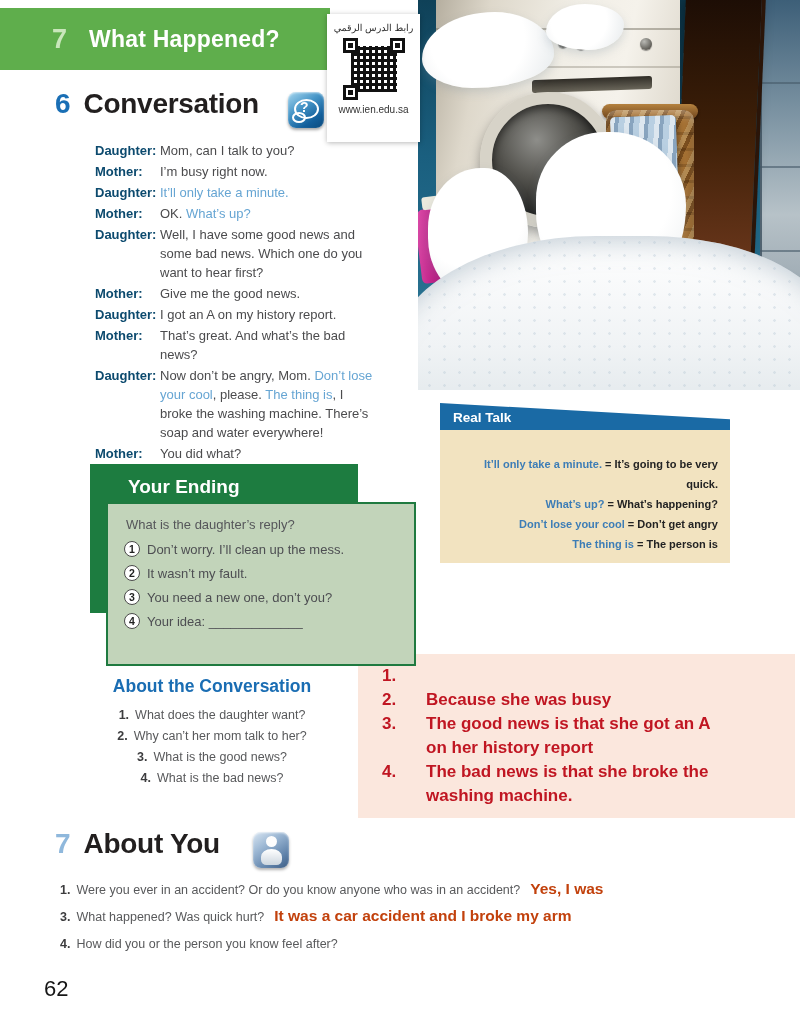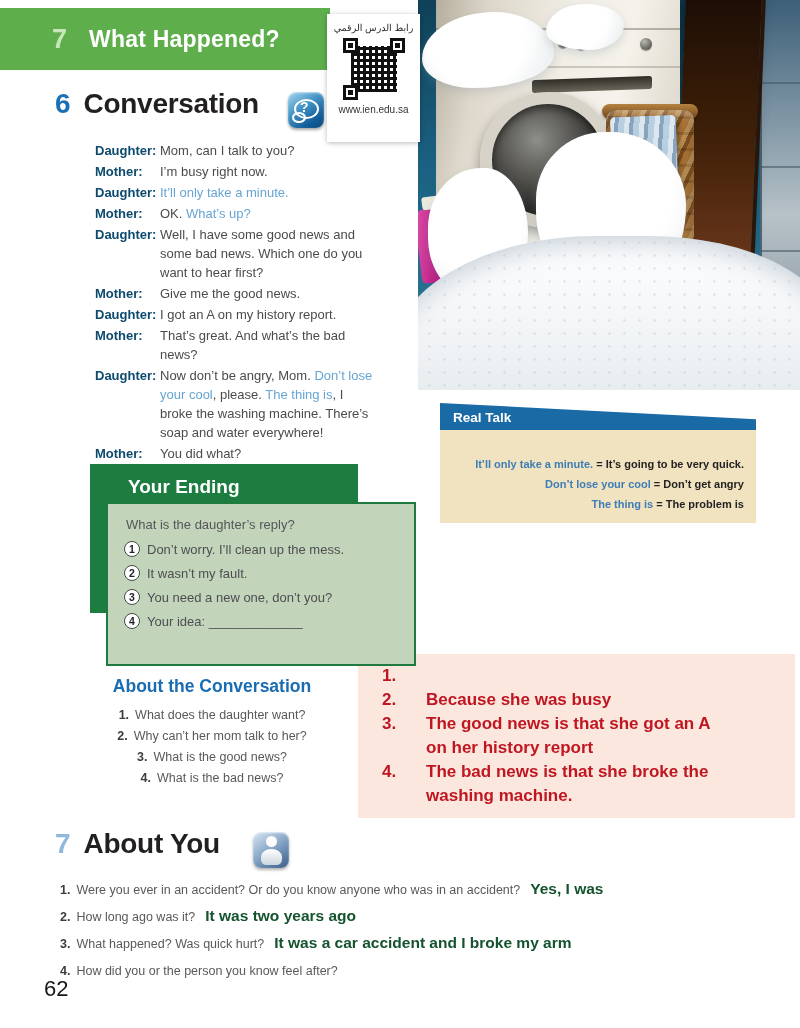--- a/index.html
+++ b/index.html
@@ -123,21 +123,21 @@
   .ye-title{padding:12px 0 0 38px;color:#fff;font-size:19px;font-weight:800;}
   .ye-inner{left:106px;top:502px;width:282px;height:147px;background:#c2d4ba;border:2px solid #1f7a40;
     padding:13px 8px 0 16px;box-sizing:content-box;z-index:2;}
   .ye-prompt{font-size:13px;color:#55565a;margin:0 0 9px 2px;}
   .ye-opt{display:flex;align-items:center;margin-bottom:8px;}
   .circle-num{flex:0 0 16px;height:16px;border:1.5px solid #4a4a4a;background:#fff;color:#222;
     font-size:10.5px;font-weight:700;border-radius:50%;display:flex;align-items:center;justify-content:center;box-sizing:border-box;}
   .ye-opt .opt-text{font-size:13px;color:#4d4e52;margin-left:7px;}
 
   
-  .real-talk{left:440px;top:403px;width:316px;}
+  .real-talk{left:440px;top:403px;width:290px;}
   .rt-band{height:27px;background:#1a6aa5;clip-path:polygon(0 0,100% 60%,100% 100%,0 100%);
     display:flex;align-items:center;padding-left:13px;box-sizing:border-box;}
   .rt-title{color:#fff;font-size:13.5px;font-weight:700;margin-top:2px;}
   .real-talk-body{background:#f2e3c0;padding:24px 12px 9px;font-size:11px;line-height:20px;text-align:right;}
   .real-talk-body .seg-b{color:#3d7db6;font-weight:700;}
   .real-talk-body .seg-k{color:#232323;font-weight:700;}
 
   
   .about-conv{left:62px;top:676px;width:300px;text-align:center;}
   .ac-title{font-size:17.5px;font-weight:800;color:#1a6db3;margin-bottom:11px;}
@@ -149,21 +149,21 @@
   .answers{left:358px;top:654px;width:437px;height:164px;background:#fbe7dd;
     padding:10px 0 0 24px;box-sizing:border-box;}
   .ans-row{display:flex;}
   .ans-num{flex:0 0 44px;font-size:17px;font-weight:700;color:#c01622;line-height:24px;}
   .ans-text{width:292px;font-size:17px;font-weight:700;color:#c01622;line-height:24px;}
 
   
   .ay-head{left:55px;top:828px;}
   .ay-qs{left:60px;top:880px;width:735px;}
   .ay-row{margin-bottom:9px;font-size:12.5px;}
-  .ay-ans{font-weight:700;font-size:15.5px;color:#14532d;margin-left:10px;}
+  .ay-ans{font-weight:700;font-size:15.5px;color:#c2410c;margin-left:10px;}
   .ay-final{left:118px;top:968px;font-weight:700;font-size:16px;color:#c01622;}
 
   .page-num{left:44px;top:976px;font-size:22px;color:#161616;}
 </style>
 </head>
 <body>
 
 <div class="page">
 
   <div class="abs band">
@@ -279,22 +279,23 @@
         <span class="opt-text">Your idea: _____________</span>
       </div>
   </div>
 
   <div class="abs real-talk">
     <div class="rt-band">
       <span class="rt-title">Real Talk</span>
     </div>
     <div class="real-talk-body">
       <div><span class="seg-b">It’ll only take a minute.</span><span class="seg-k"> = It’s going to be very quick.</span></div>
+      <div><span class="seg-b">What’s up?</span><span class="seg-k"> = What’s happening?</span></div>
       <div><span class="seg-b">Don’t lose your cool</span><span class="seg-k"> = Don’t get angry</span></div>
-      <div><span class="seg-b">The thing is</span><span class="seg-k"> = The problem is</span></div>
+      <div><span class="seg-b">The thing is</span><span class="seg-k"> = The person is</span></div>
     </div>
   </div>
 
   <div class="abs about-conv">
     <div class="ac-title">About the Conversation</div>
     <div class="q-row"><span class="q-num">1.</span><span class="q-text">What does the daughter want?</span></div>
     <div class="q-row"><span class="q-num">2.</span><span class="q-text">Why can’t her mom talk to her?</span></div>
     <div class="q-row"><span class="q-num">3.</span><span class="q-text">What is the good news?</span></div>
     <div class="q-row"><span class="q-num">4.</span><span class="q-text">What is the bad news?</span></div>
   </div>
@@ -318,20 +319,19 @@
   </div>
 
   <div class="abs sec-head ay-head">
     <span class="sec-num lightblue">7</span>
     <span class="sec-title">About You</span>
   </div>
   <div class="abs icon-person"></div>
 
   <div class="abs ay-qs">
     <div class="ay-row"><span class="q-num">1.</span><span class="q-text">Were you ever in an accident? Or do you know anyone who was in an accident?</span><span class="ay-ans">Yes, I was</span></div>
-    <div class="ay-row"><span class="q-num">2.</span><span class="q-text">How long ago was it?</span><span class="ay-ans">It was two years ago</span></div>
     <div class="ay-row"><span class="q-num">3.</span><span class="q-text">What happened? Was quick hurt?</span><span class="ay-ans">It was a car accident and I broke my arm</span></div>
     <div class="ay-row"><span class="q-num">4.</span><span class="q-text">How did you or the person you know feel after?</span><span class="ay-ans"></span></div>
   </div>
 
   <div class="abs page-num">62</div>
 
 </div>
 
 </body></html>

